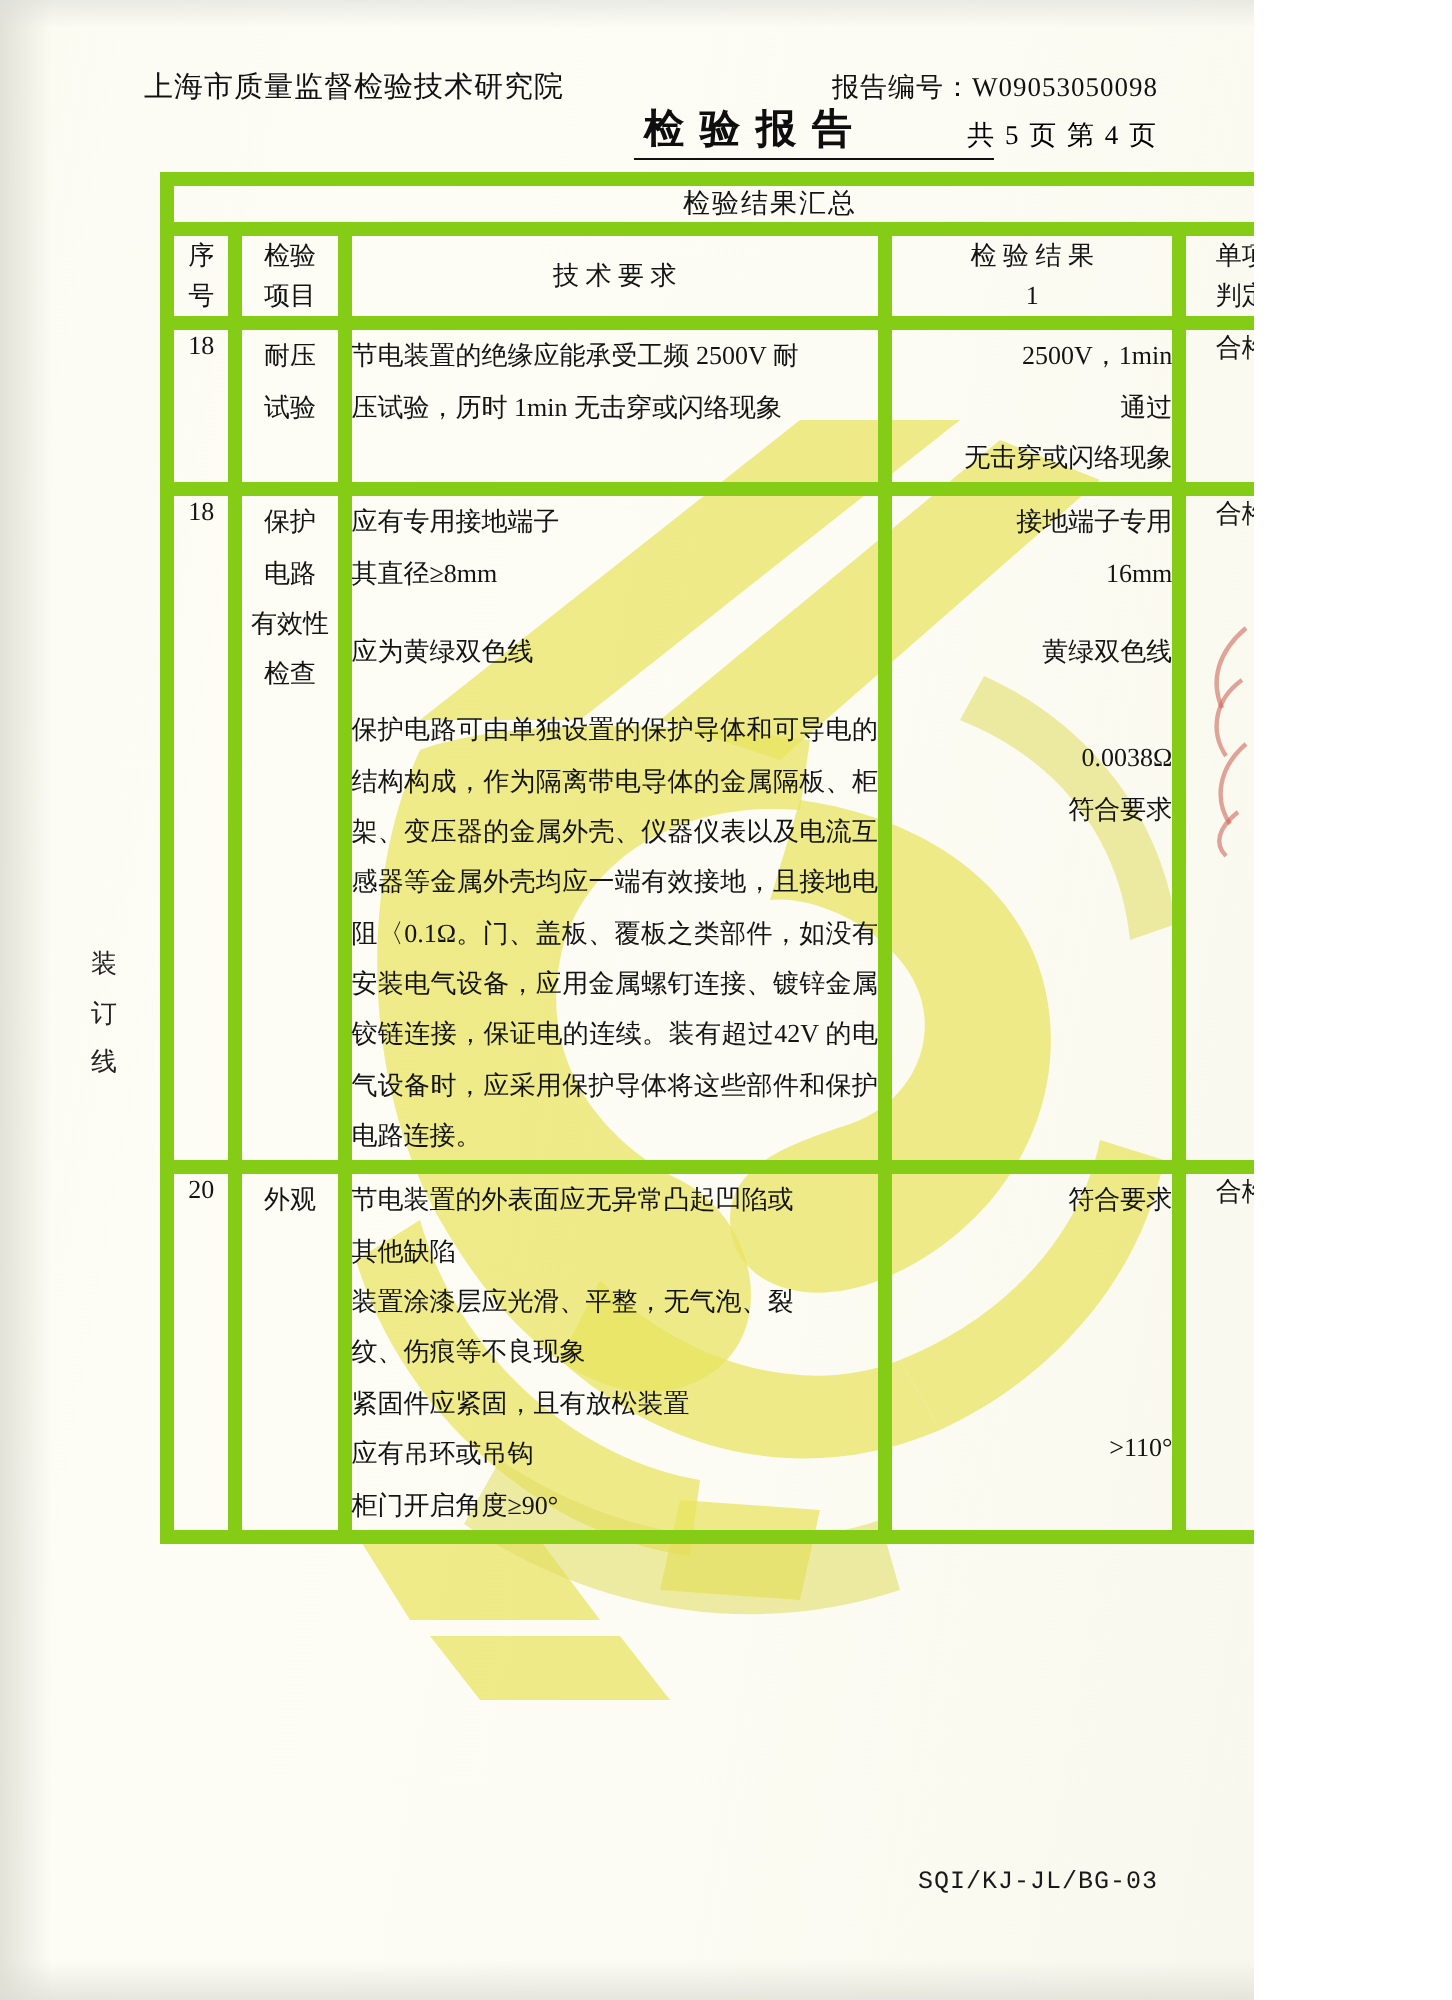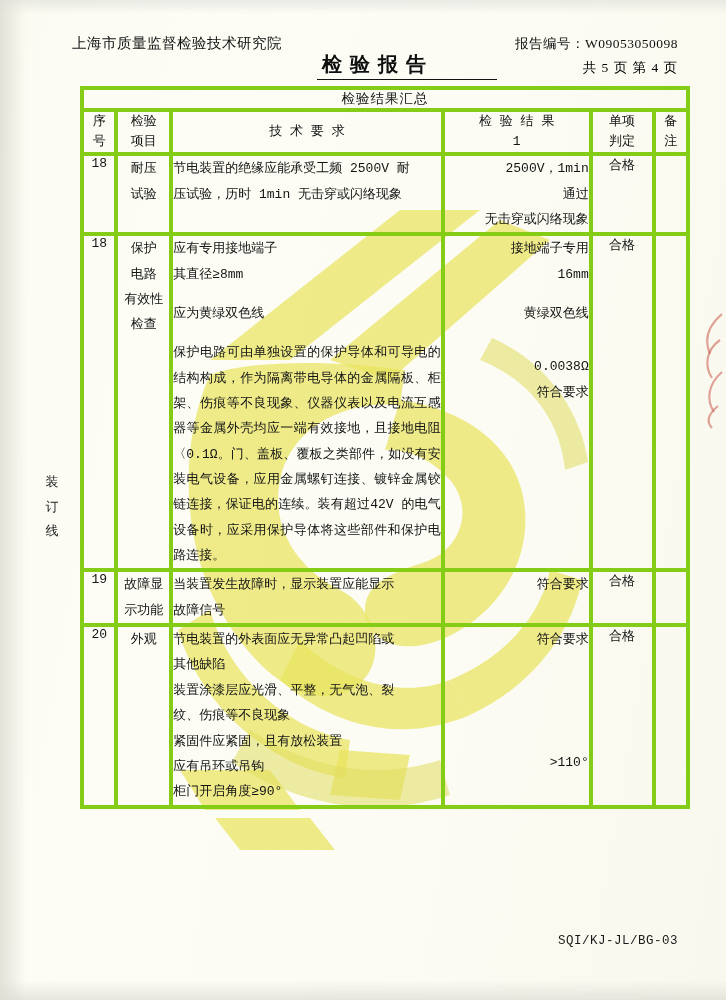--- a/index.html
+++ b/index.html
@@ -5,21 +5,21 @@
   html, body {
     margin: 0;
     padding: 0;
     background: #ffffff;
   }
   body {
     font-family: "Liberation Serif", "DejaVu Serif", serif;
   }
   .page {
     position: relative;
-    width: 726px;
+    width: 627px;
     height: 1000px;
     background: #f0abfc;
     overflow: hidden;
   }
   
   .paper-bg {
     position: absolute;
     inset: 0;
     background:
       linear-gradient(100deg, #fbfbf2 0%, #fdfdf6 25%, #fcfcf4 60%, #f8f8ee 100%);
@@ -116,25 +116,24 @@
   table.report {
     position: absolute;
     left: 80px;
     top: 86px;
     width: 610px;
     border-collapse: collapse;
     font-size: 13px;
     color: #141414;
   }
   table.report td, table.report th {
-    border: 4px solid #84cc16;
+    border: 7px solid #84cc16;
     padding: 0;
     vertical-align: top;
     font-weight: normal;
-    font-family: Liberation Mono, monospace;
   }
   .summary-row td {
     text-align: center;
     font-size: 13.5px;
     padding: 3px 0 4px;
     letter-spacing: 1px;
   }
   .head-row td {
     text-align: center;
     font-size: 13px;
@@ -333,52 +332,36 @@
           <span class="line">电路</span>
           <span class="line">有效性</span>
           <span class="line">检查</span>
         </td>
         <td class="cell">
           <span class="line">应有专用接地端子</span>
           <span class="line">其直径≥8mm</span>
           <span class="gap"></span>
           <span class="line">应为黄绿双色线</span>
           <span class="gap"></span>
-          <span class="para">保护电路可由单独设置的保护导体和可导电的结构构成，作为隔离带电导体的金属隔板、柜架、伤痕等不良现象、仪器仪表以及电流互感器等金属外壳均应一端有效接地，且接地电阻〈0.1Ω。门、盖板、覆板之类部件，如没有安装电气设备，应用金属螺钉连接、镀锌金属铰链连接，保证电的连续。装有超过42V 的电气设备时，应采用保护导体将这些部件和保护电路连接。</span>
+          <span class="para">保护电路可由单独设置的保护导体和可导电的结构构成，作为隔离带电导体的金属隔板、柜架、变压器的金属外壳、仪器仪表以及电流互感器等金属外壳均应一端有效接地，且接地电阻〈0.1Ω。门、盖板、覆板之类部件，如没有安装电气设备，应用金属螺钉连接、镀锌金属铰链连接，保证电的连续。装有超过42V 的电气设备时，应采用保护导体将这些部件和保护电路连接。</span>
         </td>
         <td class="c-center">
           <span class="line">接地端子专用</span>
           <span class="line">16mm</span>
           <span class="gap"></span>
           <span class="line">黄绿双色线</span>
           <span class="gap"></span>
           <span class="gap"></span>
           <span class="line">0.0038Ω</span>
           <span class="line">符合要求</span>
         </td>
         <td class="c-judge">合格</td>
         <td class="c-judge"></td>
       </tr>
 
-      <tr>
-        <td class="c-no">19</td>
-        <td class="c-item">
-          <span class="line">故障显</span>
-          <span class="line">示功能</span>
-        </td>
-        <td class="cell">
-          <span class="line">当装置发生故障时，显示装置应能显示</span>
-          <span class="line">故障信号</span>
-        </td>
-        <td class="c-center">
-          <span class="line">符合要求</span>
-        </td>
-        <td class="c-judge">合格</td>
-        <td class="c-judge"></td>
-      </tr>
 
       <tr>
         <td class="c-no">20</td>
         <td class="c-item">
           <span class="line">外观</span>
         </td>
         <td class="cell">
           <span class="line">节电装置的外表面应无异常凸起凹陷或</span>
           <span class="line">其他缺陷</span>
           <span class="line">装置涂漆层应光滑、平整，无气泡、裂</span>

